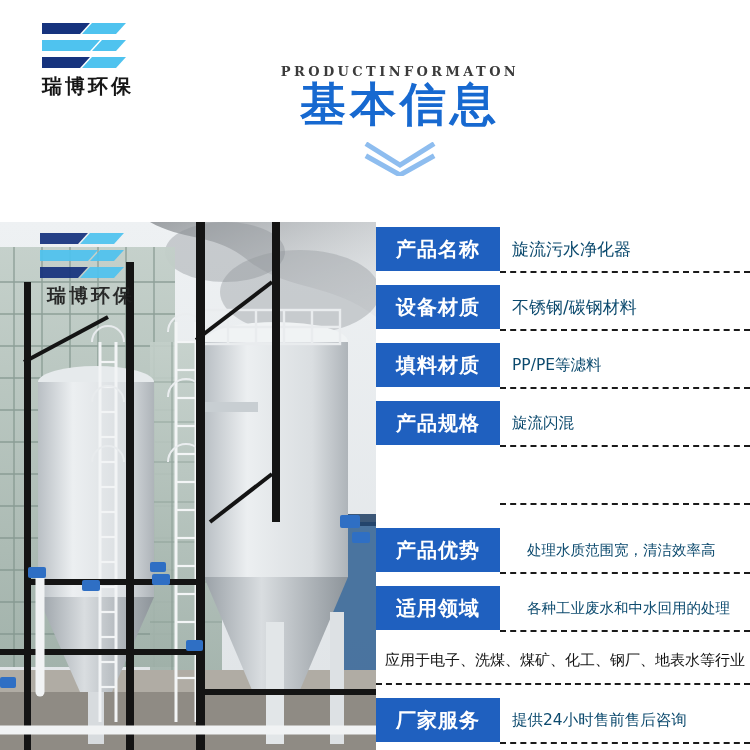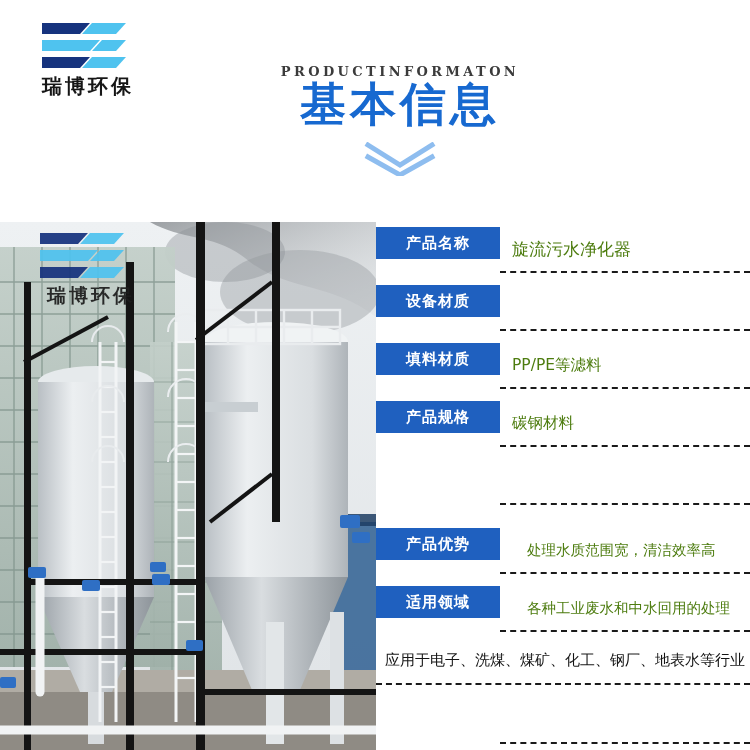--- a/index.html
+++ b/index.html
@@ -142,37 +142,37 @@
     position: absolute;
     left: 0;
     width: 374px;
     display: flex;
     align-items: stretch;
   }
   .spec-label {
     flex: 0 0 124px;
     background: #1f60bf;
     color: #ffffff;
-    font-size: 15px;
+    font-size: 20px;
     font-weight: 700;
     letter-spacing: 1px;
     display: flex;
     align-items: center;
     justify-content: center;
-    height: 32px;
+    height: 44px;
     box-sizing: border-box;
   }
   .spec-value {
     flex: 1 1 auto;
     display: flex;
     align-items: center;
     height: 44px;
     padding-left: 12px;
     box-sizing: border-box;
-    color: #4d7c0f;
+    color: #0c4a6e;
     font-size: 17px;
     font-weight: 500;
     white-space: nowrap;
   }
   .spec-value.small { font-size: 15.5px; text-align: right; }
   .spec-value.xsmall { font-size: 14.5px; margin-left: 15px; }
 
   .spec-rule {
     position: absolute;
     left: 124px;
@@ -464,50 +464,55 @@
     <div id="spec-table">
 
       <div class="spec-row" style="top:5px;">
         <div class="spec-label">产品名称</div>
         <div class="spec-value">旋流污水净化器</div>
       </div>
       <div class="spec-rule" style="top:49px;"></div>
 
       <div class="spec-row" style="top:63px;">
         <div class="spec-label">设备材质</div>
+        <div class="spec-value">不锈钢/碳钢材料</div>
       </div>
       <div class="spec-rule" style="top:107px;"></div>
 
       <div class="spec-row" style="top:121px;">
         <div class="spec-label">填料材质</div>
         <div class="spec-value small">PP/PE等滤料</div>
       </div>
       <div class="spec-rule" style="top:165px;"></div>
 
       <div class="spec-row" style="top:179px;">
         <div class="spec-label">产品规格</div>
-        <div class="spec-value small">碳钢材料</div>
+        <div class="spec-value small">旋流闪混</div>
       </div>
       <div class="spec-rule" style="top:223px;"></div>
 
       <div class="spec-rule" style="top:281px;"></div>
 
       <div class="spec-row" style="top:306px;">
         <div class="spec-label">产品优势</div>
         <div class="spec-value xsmall">处理水质范围宽，清洁效率高</div>
       </div>
       <div class="spec-rule" style="top:350px;"></div>
 
       <div class="spec-row" style="top:364px;">
         <div class="spec-label">适用领域</div>
         <div class="spec-value xsmall">各种工业废水和中水回用的处理</div>
       </div>
       <div class="spec-rule" style="top:408px;"></div>
 
       <div class="spec-cont" style="top:418px;">应用于电子、洗煤、煤矿、化工、钢厂、地表水等行业</div>
       <div class="spec-rule-full" style="top:461px;"></div>
 
+      <div class="spec-row" style="top:476px;">
+        <div class="spec-label">厂家服务</div>
+        <div class="spec-value small">提供24小时售前售后咨询</div>
+      </div>
       <div class="spec-rule" style="top:520px;"></div>
 
     </div>
 
   </div>
 </div>
 
 </body></html>

